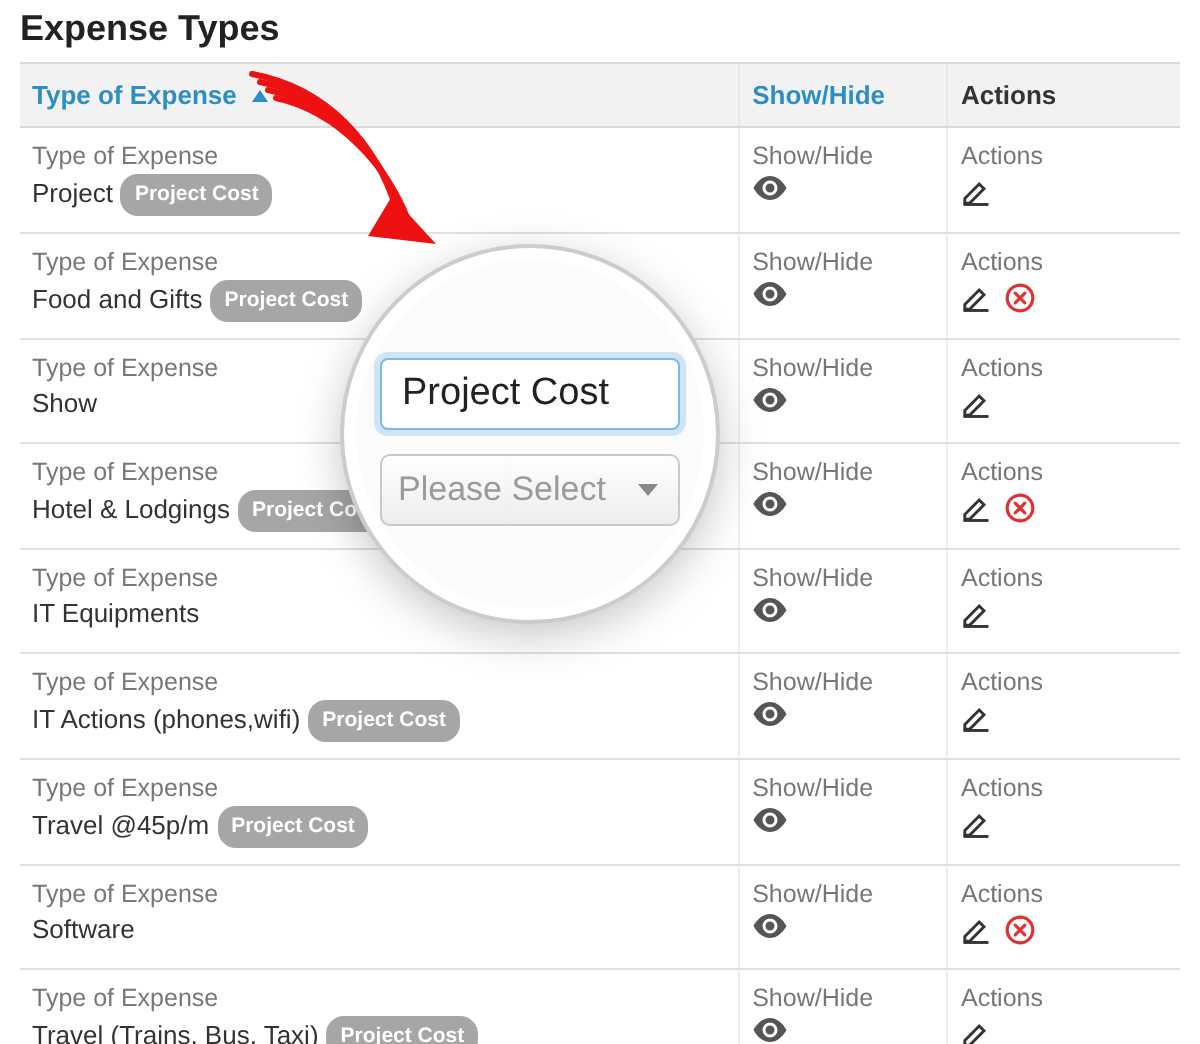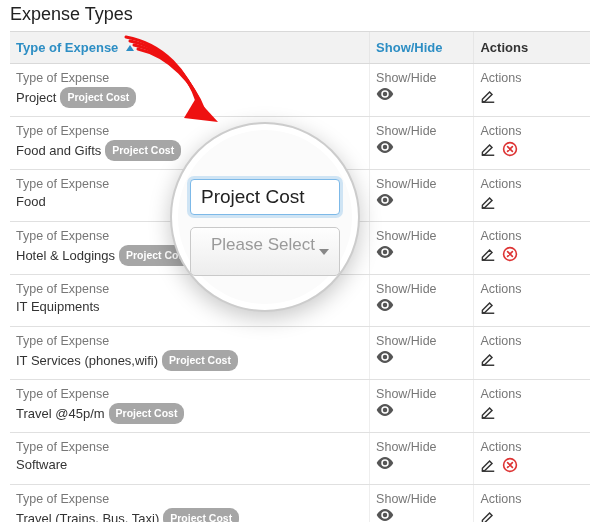--- a/index.html
+++ b/index.html
@@ -5,21 +5,21 @@
   * { box-sizing: border-box; }
   body {
     margin: 0;
     font-family: -apple-system, "Helvetica Neue", Arial, sans-serif;
     font-size: 13px;
     color: #333;
     background: #fff;
     width: 600px;
   }
   .page { width: 600px; padding: 0 10px 10px 10px; position: relative; }
-  h2.page-title { margin: 4px 0 6px 0; font-size: 18px; font-weight: 400; color: #222; }
+  h2.page-title { margin: 4px 0 6px 0; font-size: 18px; font-weight: 700; color: #222; }
   table.exp { width: 100%; border-collapse: collapse; table-layout: fixed; }
   table.exp thead th {
     background: #f2f2f2;
     border-top: 1px solid #d9d9d9;
     border-bottom: 1px solid #d9d9d9;
     text-align: left;
     padding: 8px 6px;
     font-weight: 700;
     font-size: 13px;
     color: #333;
@@ -64,24 +64,24 @@
     box-shadow: 0 6px 22px rgba(0,0,0,0.22), inset 0 0 0 6px #fff;
     overflow: hidden;
   }
   .callout-inner { position: absolute; left: 18px; right: 18px; top: 55px; }
   .c-input {
     width: 100%; height: 36px; border: 1px solid #7db9e8; border-radius: 4px;
     background: #fff; padding: 0 10px; font-size: 19px; color: #222;
     box-shadow: 0 0 0 3px rgba(125,185,232,0.35);
   }
   .c-select {
-    margin-top: 12px; width: 100%; height: 49px;
+    margin-top: 12px; width: 100%; height: 36px;
     border: 1px solid #c9c9c9; border-radius: 5px;
     background: linear-gradient(#fefefe,#ededed);
-    color: #9a9a9a; font-size: 17px; padding: 0 20px;
+    color: #9a9a9a; font-size: 17px; padding: 0 8px;
     line-height: 34px; position: relative;
   }
   .c-select::after {
     content: ""; position: absolute; right: 10px; top: 50%;
     width: 0; height: 0; transform: translateY(-50%);
     border-left: 5px solid transparent; border-right: 5px solid transparent;
     border-top: 6px solid #888;
   }
 
   
@@ -147,21 +147,21 @@
                   <path fill="none" stroke="#333" stroke-width="1.8" d="M2.2 17.8h15.6"></path>
                 </svg></span><span><svg viewBox="0 0 20 20" width="16" height="16">
                   <circle cx="10" cy="10" r="8" fill="none" stroke="#d33" stroke-width="2"></circle>
                   <path stroke="#d33" stroke-width="2" stroke-linecap="round" d="M7 7l6 6M13 7l-6 6"></path>
                 </svg></span></div>
           </td>
         </tr>
         <tr>
           <td>
             <div class="cell-label">Type of Expense</div>
-            <div class="cell-value"><span>Food</span></div>
+            <div class="cell-value"><span>Show</span></div>
           </td>
           <td>
             <div class="cell-label">Show/Hide</div>
             <div class="cell-value"><span><svg viewBox="0 0 24 16" width="18" height="12">
                   <path fill="#555" d="M12 0C5 0 1 8 1 8s4 8 11 8 11-8 11-8S19 0 12 0zm0 13a5 5 0 110-10 5 5 0 010 10zm0-8a3 3 0 100 6 3 3 0 000-6z"></path>
                 </svg></span></div>
           </td>
           <td>
             <div class="cell-label">Actions</div>
             <div class="actions-icons"><span><svg viewBox="0 0 20 20" width="16" height="16">
@@ -207,21 +207,21 @@
             <div class="cell-label">Actions</div>
             <div class="actions-icons"><span><svg viewBox="0 0 20 20" width="16" height="16">
                   <path fill="none" stroke="#333" stroke-width="1.8" d="M3 14l9-9 3 3-9 9H3v-3z"></path>
                   <path fill="none" stroke="#333" stroke-width="1.8" d="M2.2 17.8h15.6"></path>
                 </svg></span></div>
           </td>
         </tr>
         <tr>
           <td>
             <div class="cell-label">Type of Expense</div>
-            <div class="cell-value"><span>IT Services (phones,wifi)</span><span class="badge">Project Cost</span></div>
+            <div class="cell-value"><span>IT Actions (phones,wifi)</span><span class="badge">Project Cost</span></div>
           </td>
           <td>
             <div class="cell-label">Show/Hide</div>
             <div class="cell-value"><span><svg viewBox="0 0 24 16" width="18" height="12">
                   <path fill="#555" d="M12 0C5 0 1 8 1 8s4 8 11 8 11-8 11-8S19 0 12 0zm0 13a5 5 0 110-10 5 5 0 010 10zm0-8a3 3 0 100 6 3 3 0 000-6z"></path>
                 </svg></span></div>
           </td>
           <td>
             <div class="cell-label">Actions</div>
             <div class="actions-icons"><span><svg viewBox="0 0 20 20" width="16" height="16">

